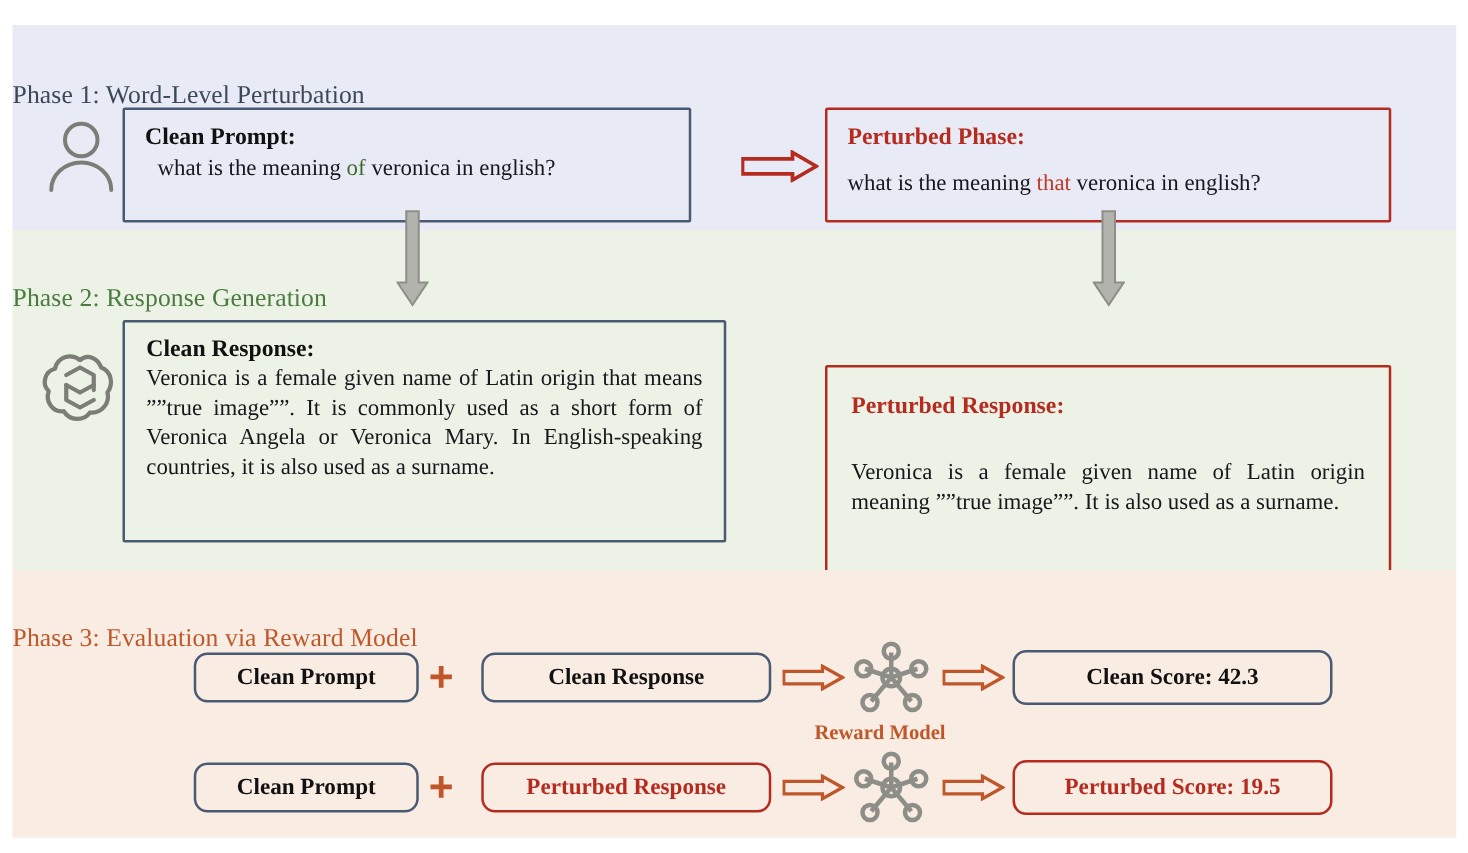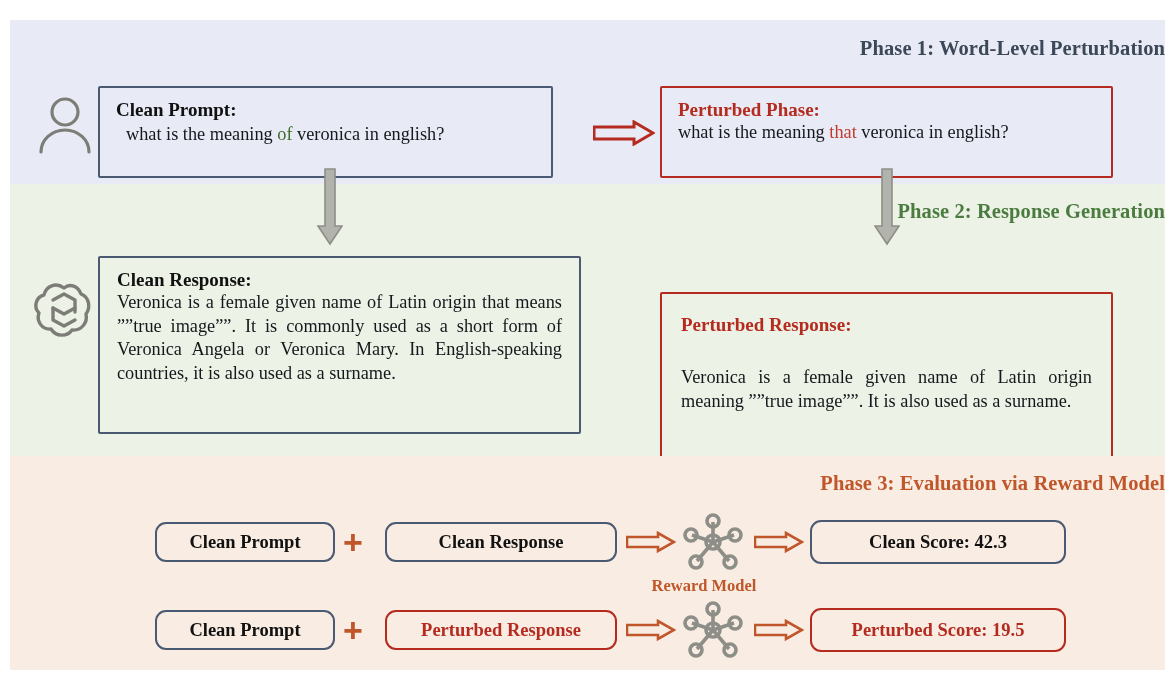--- a/index.html
+++ b/index.html
@@ -6,21 +6,21 @@
   body{width:1174px;height:682px;font-family:"Liberation Serif",serif;overflow:hidden;}
 
   .figure{position:absolute;left:10px;top:20px;width:1155px;height:650px;}
 
   
   .band{position:absolute;left:0;width:1155px;box-sizing:border-box;}
   #band1{top:0;height:164px;background:#e8ebf5;}
   #band2{top:164px;height:272px;background:#edf2e6;}
   #band3{top:436px;height:214px;background:#f8ece3;}
 
-  .phase-title{position:absolute;width:100%;text-align:right;font-weight:bold;font-size:20.5px;letter-spacing:.1px;}
+  .phase-title{position:absolute;width:100%;text-align:left;font-weight:normal;font-size:20.5px;letter-spacing:.1px;margin-top:28px;}
   #t1{top:17px;color:#3c4858;}
   #t2{top:16px;color:#4a7c3f;}
   #t3{top:16px;color:#c0572a;}
 
   
   .card{position:absolute;box-sizing:border-box;border-radius:2px;background:transparent;font-family:Liberation Serif, serif;}
   .card.blue{border:2.2px solid #4a5a72;}
   .card.red{border:2.4px solid #b52b20;}
 
   .card-head{font-weight:bold;font-size:19px;line-height:1.18;}
@@ -28,21 +28,21 @@
   .head-red{color:#b52b20;}
   .body-txt{font-size:18.3px;line-height:1.28;color:#15181c;text-align:justify;}
   .body-txt.nojust{text-align:left;}
   .g-word{color:#3f6b2a;}
   .r-word{color:#c0392b;}
 
   
   #cleanPrompt{left:88px;top:66px;width:455px;height:92px;padding:11px 16px 0 16px;}
   #cleanPrompt .line2{padding-left:10px;margin-top:2px;}
   #perturbedPrompt{left:650px;top:66px;width:453px;height:92px;padding:11px 16px 0 16px;}
-  #perturbedPrompt .line2{margin-top:0;}
+  #perturbedPrompt .line2{margin-top:14px;}
 
   
   #cleanResponse{left:88px;top:236px;width:483px;height:178px;padding:11px 17px 0 17px;}
   #perturbedResponse{left:650px;top:236px;width:453px;height:178px;padding:20px 19px 0 19px;margin-top:36px;}
   #perturbedResponse .body-txt{margin-top:30px;}
 
   
   .arrow-red-right{position:absolute;left:583px;top:100px;width:62px;height:26px;}
   .down-arrow{position:absolute;width:26px;height:78px;}
   #dn1{left:307px;top:148px;}

